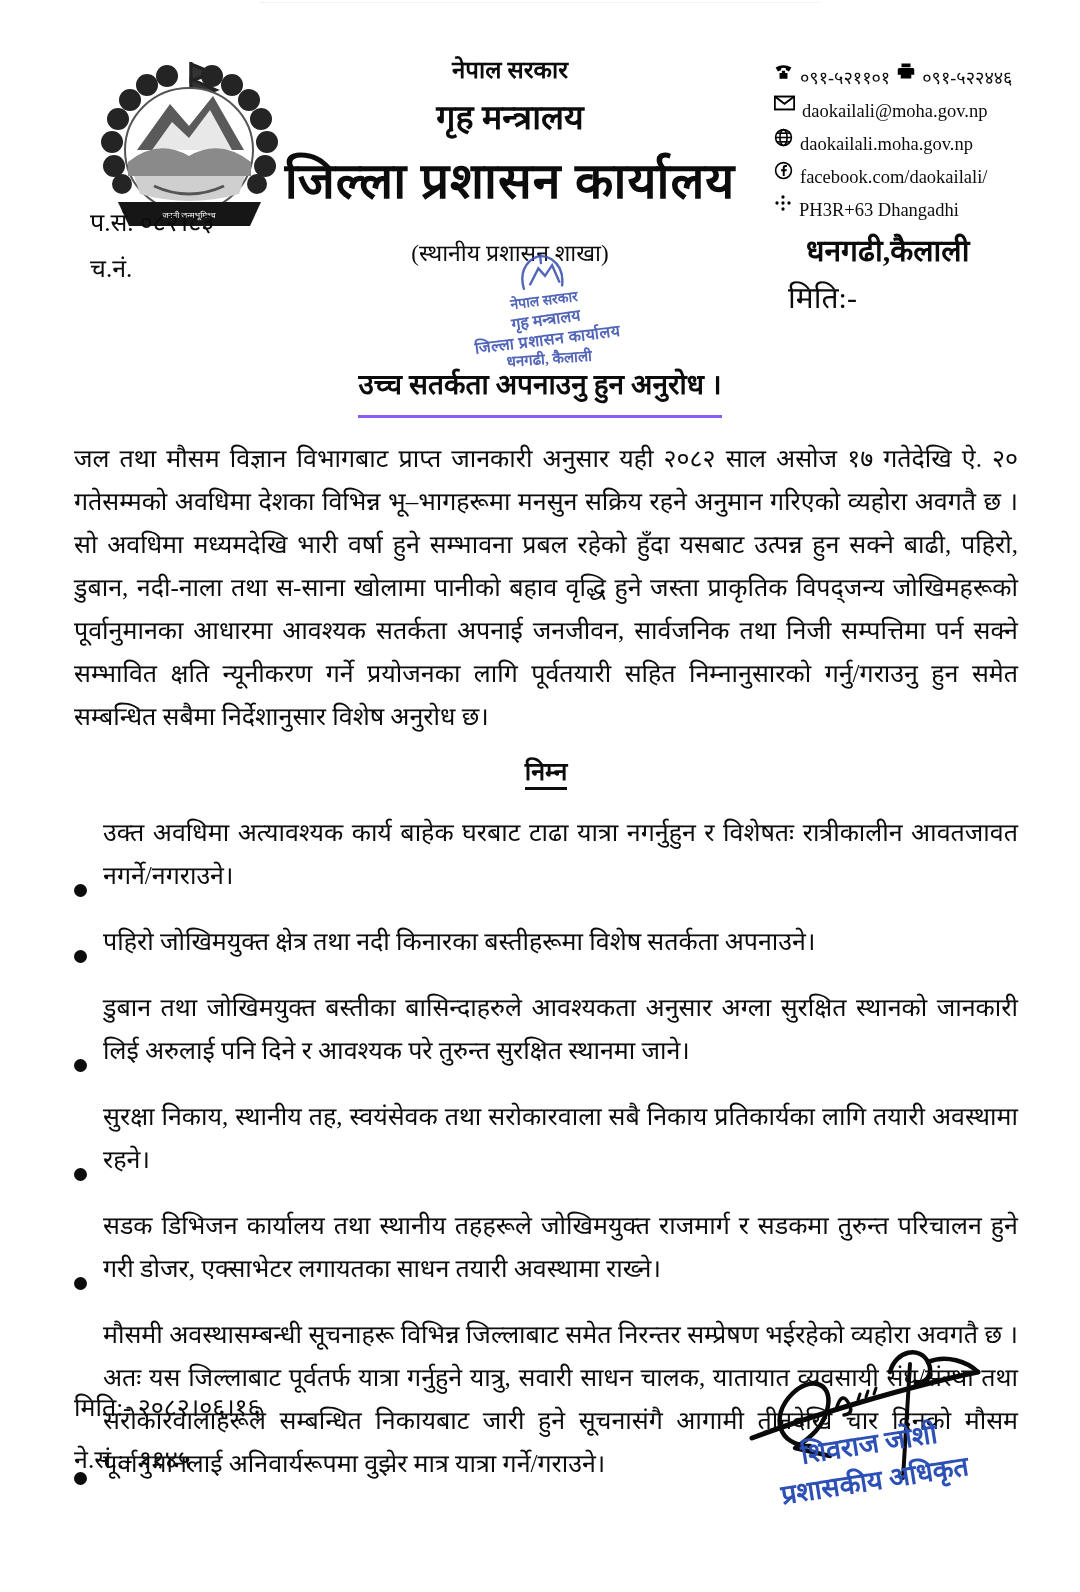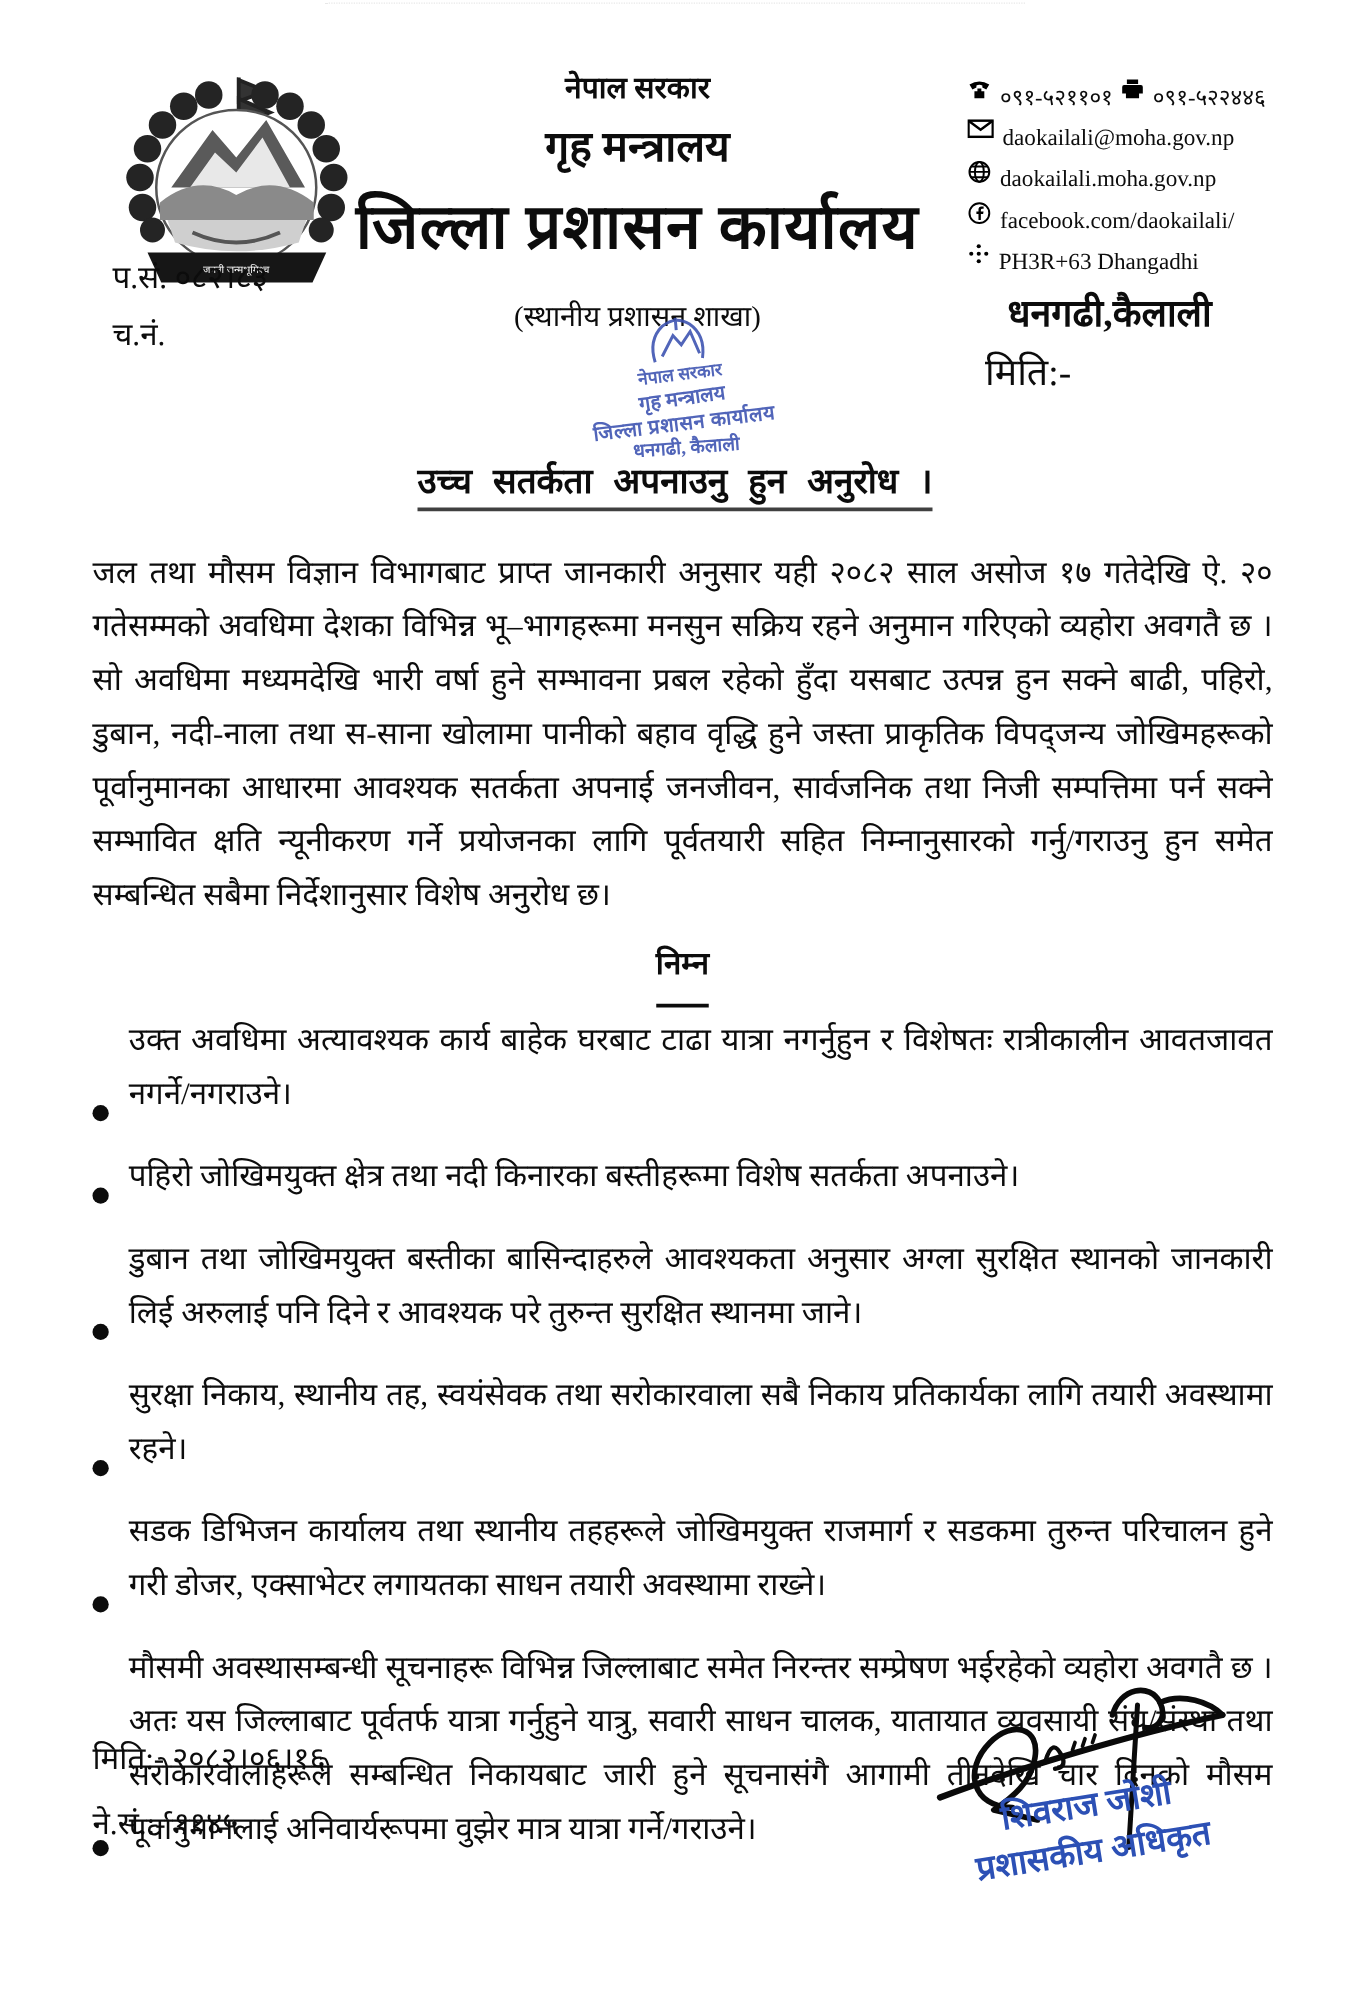--- a/index.html
+++ b/index.html
@@ -34,29 +34,29 @@
   .s1{font-size:14px;transform:rotate(-2deg);}
   .s2{font-size:16px;transform:rotate(-3deg);}
   .s3{font-size:16px;transform:rotate(-2deg);letter-spacing:0.5px;}
   .s4{font-size:15px;transform:rotate(1deg);}
   .stamp-emblem{margin:0 auto;display:block;}
   
   .letter-title{
     position:absolute;left:0;right:0;top:364px;text-align:center;
     font-size:28px;font-weight:bold;
   }
-  .letter-title span{border-bottom:3px solid #404040;padding-bottom:3px;font-family:Liberation Mono, monospace;}
+  .letter-title span{border-bottom:3px solid #8b5cf6;padding-bottom:15px;}
   .content{
     position:absolute;left:74px;right:62px;top:437px;
     font-size:25px;line-height:43px;text-align:justify;
   }
   .list-heading{
     text-align:center;font-size:25px;font-weight:bold;margin:12px 0 18px 0;
   }
-  .list-heading span{border-bottom:3px solid #0c0c0c;padding-bottom:18px;text-align:right;}
+  .list-heading span{border-bottom:3px solid #0c0c0c;padding-bottom:2px;text-align:right;}
   ul.points{list-style:none;margin:0;padding:0;}
   ul.points li{
     display:flex;gap:16px;margin-bottom:23px;align-items:flex-end;
   }
   ul.points .dot{
     flex:0 0 auto;width:13px;height:13px;border-radius:50%;
     background:#0c0c0c;margin-top:16px;
   }
   ul.points .li-text{flex:1;}
   

